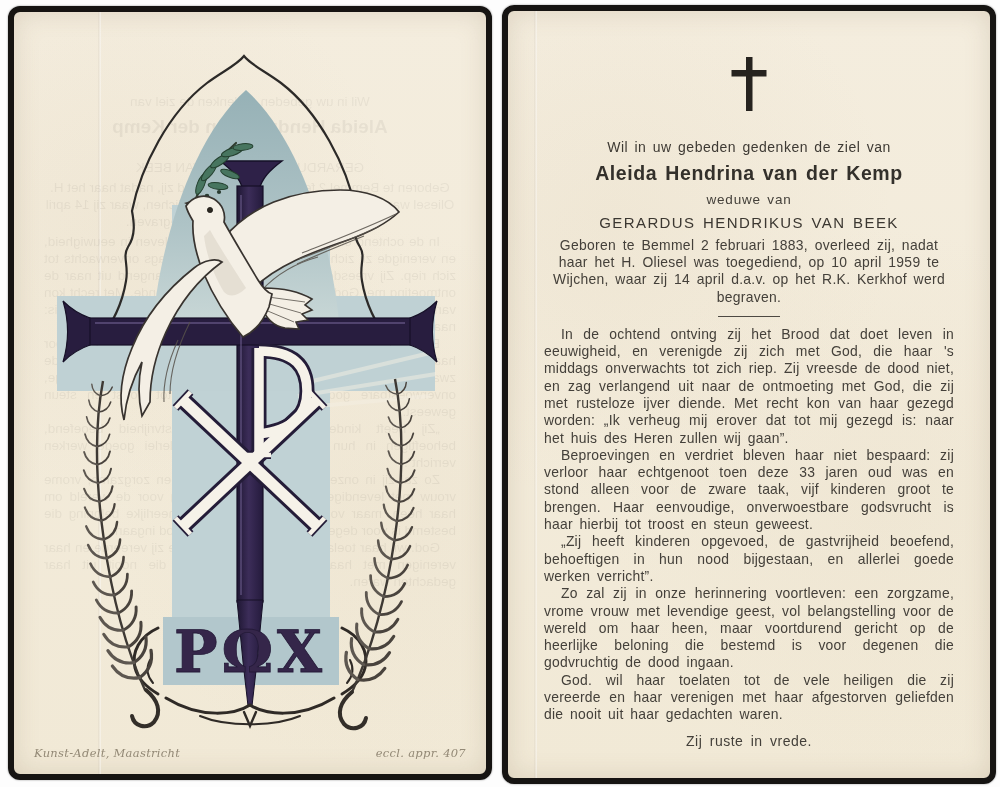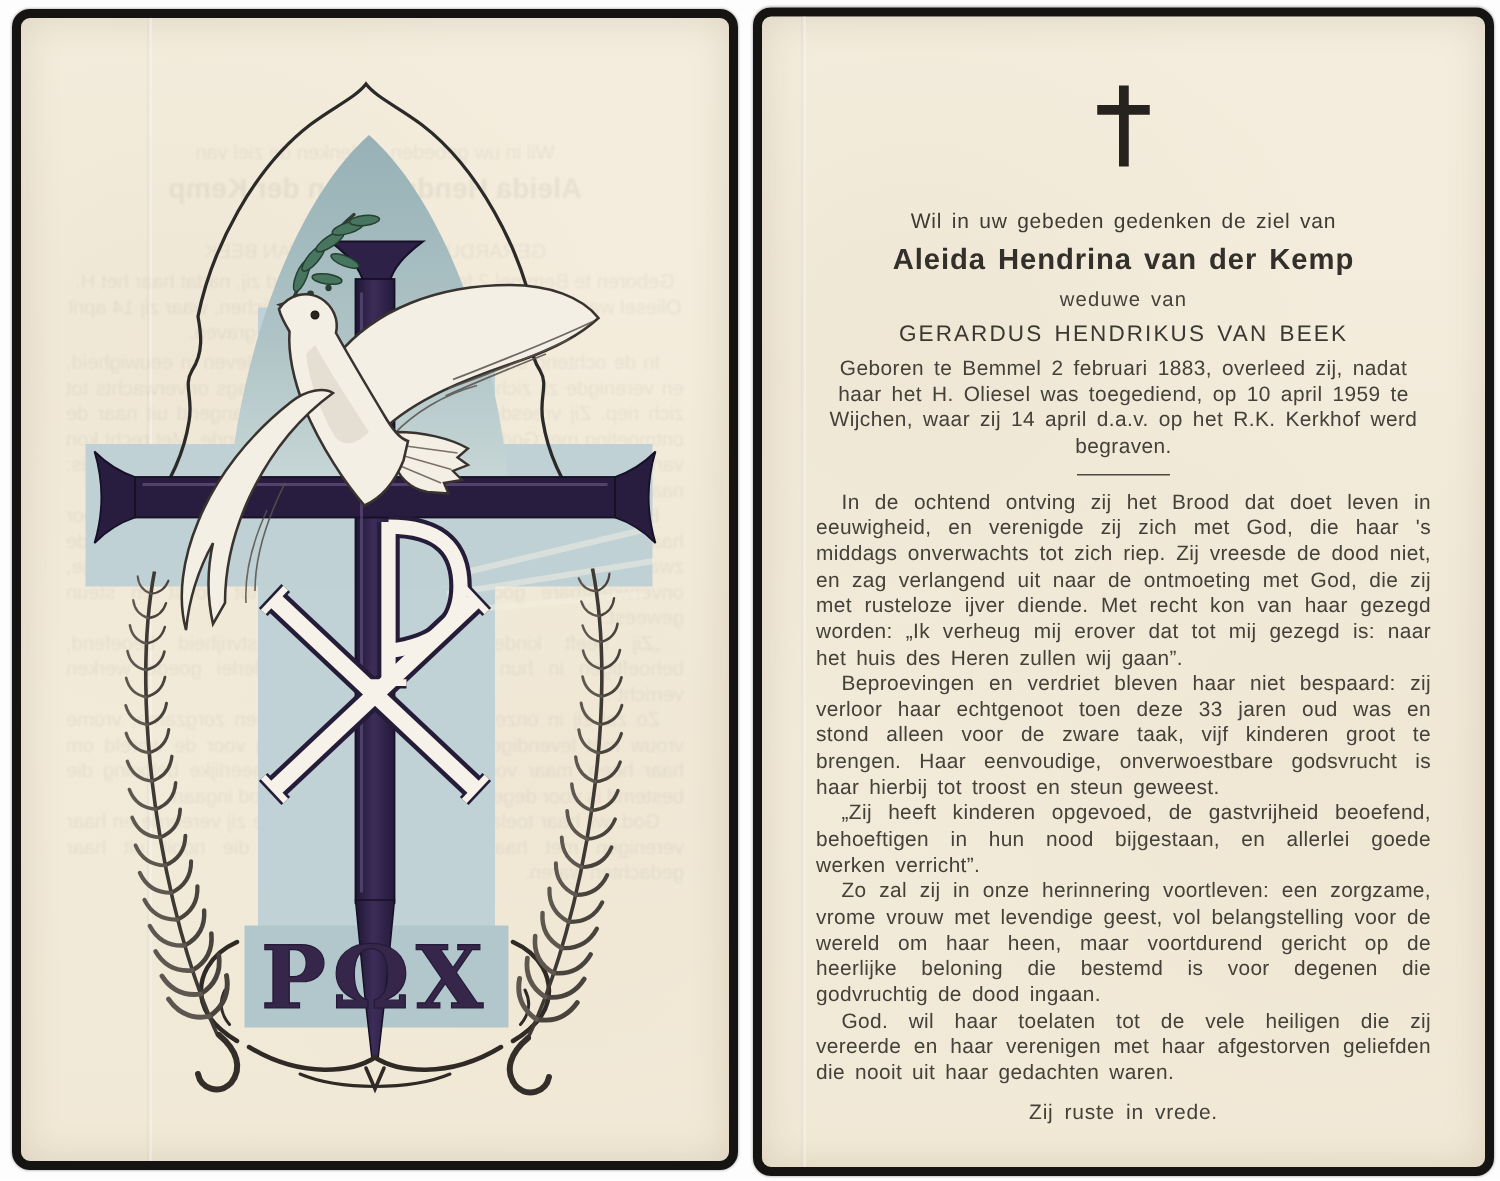--- a/index.html
+++ b/index.html
@@ -282,20 +282,24 @@
         <g stroke="#57524b" stroke-width="1.1" fill="none" opacity=".85">
           <path d="M178,340 C168,362 163,384 164,402"></path>
           <path d="M190,322 C178,346 170,372 170,394"></path>
         </g>
         <circle cx="210" cy="210" r="2.6" fill="#2b2721" stroke="#1c1915" stroke-width=".8"></circle>
       </g>
 
       <text x="250" y="672" text-anchor="middle" font-family="DejaVu Serif, serif" font-weight="bold" font-size="58" letter-spacing="4" fill="#35264a" stroke="#241a38" stroke-width=".8">PΩX</text>
     </svg>
 
+    <div class="front-footer">
+      <span>Kunst-Adelt, Maastricht</span>
+      <span>eccl. appr. 407</span>
+    </div>
   </div>
 
   <div class="card card-back">
     <div class="crease" style="left:26px"></div>
     <div class="bk">
 
       <svg class="bk-cross" width="42" height="60" viewBox="0 0 42 60">
         <rect x="18" y="2" width="6.5" height="54" fill="#26231f"></rect>
         <rect x="3.5" y="15" width="35" height="6.5" fill="#26231f"></rect>
       </svg>

